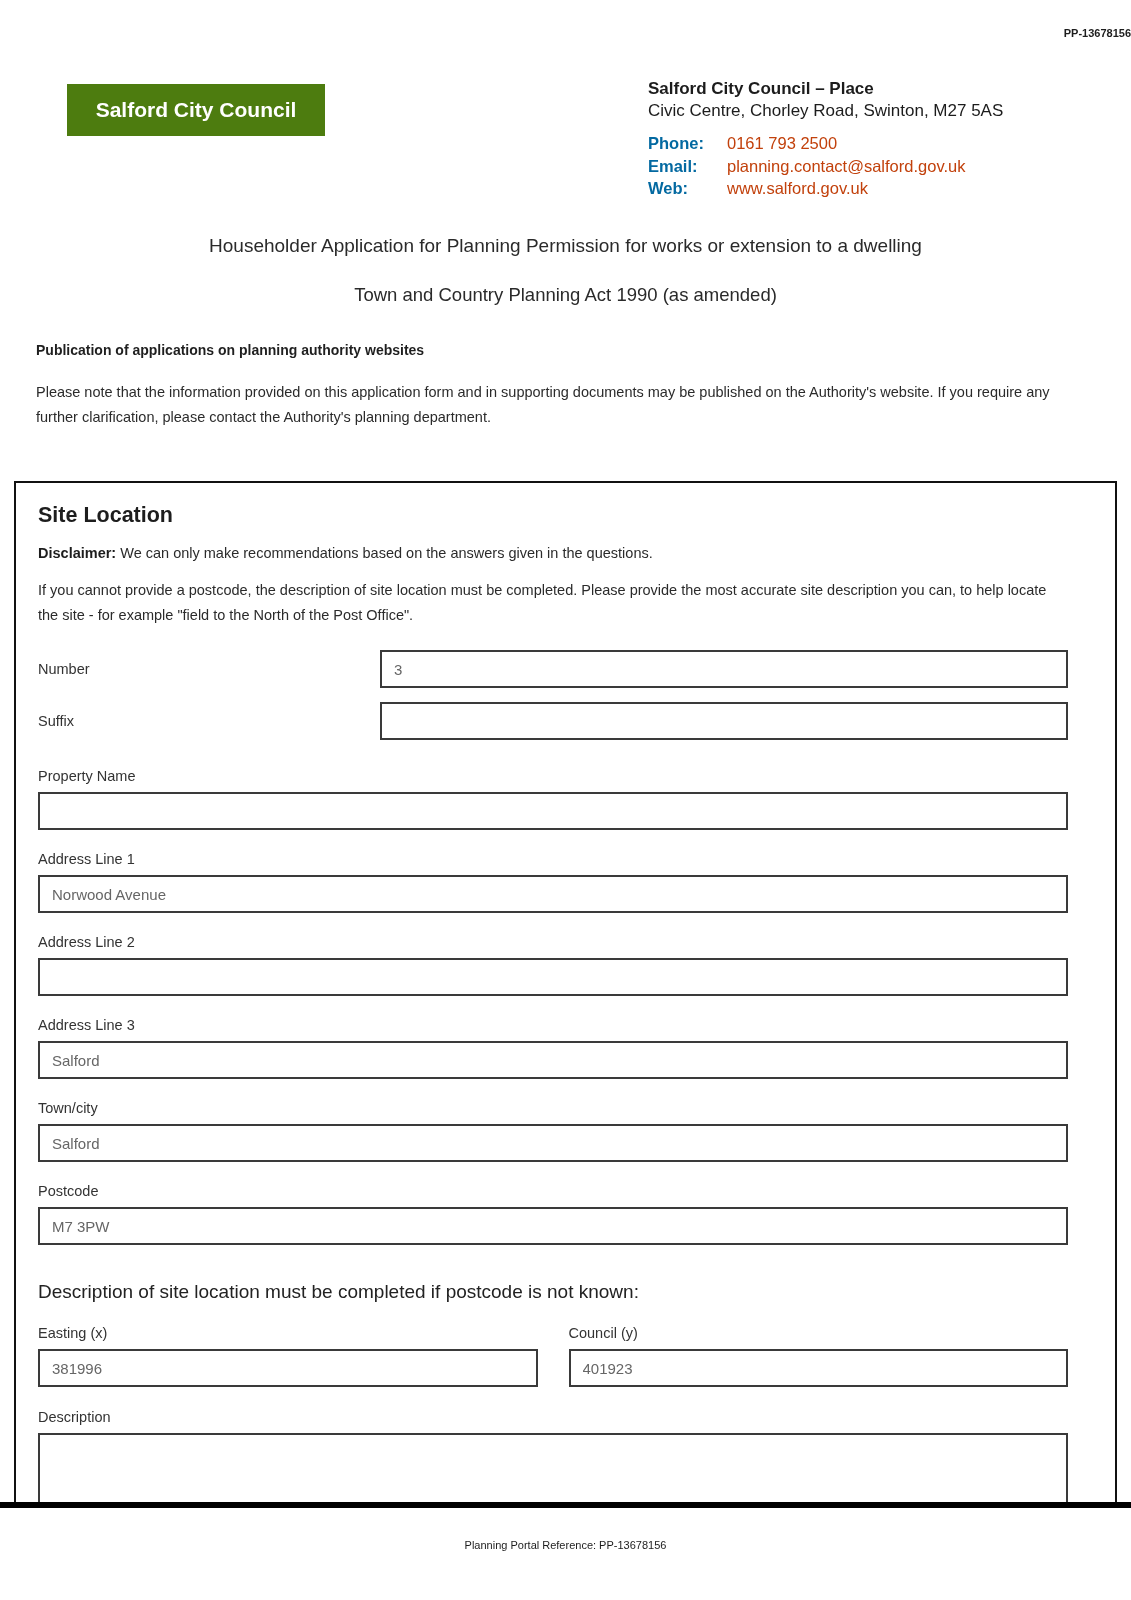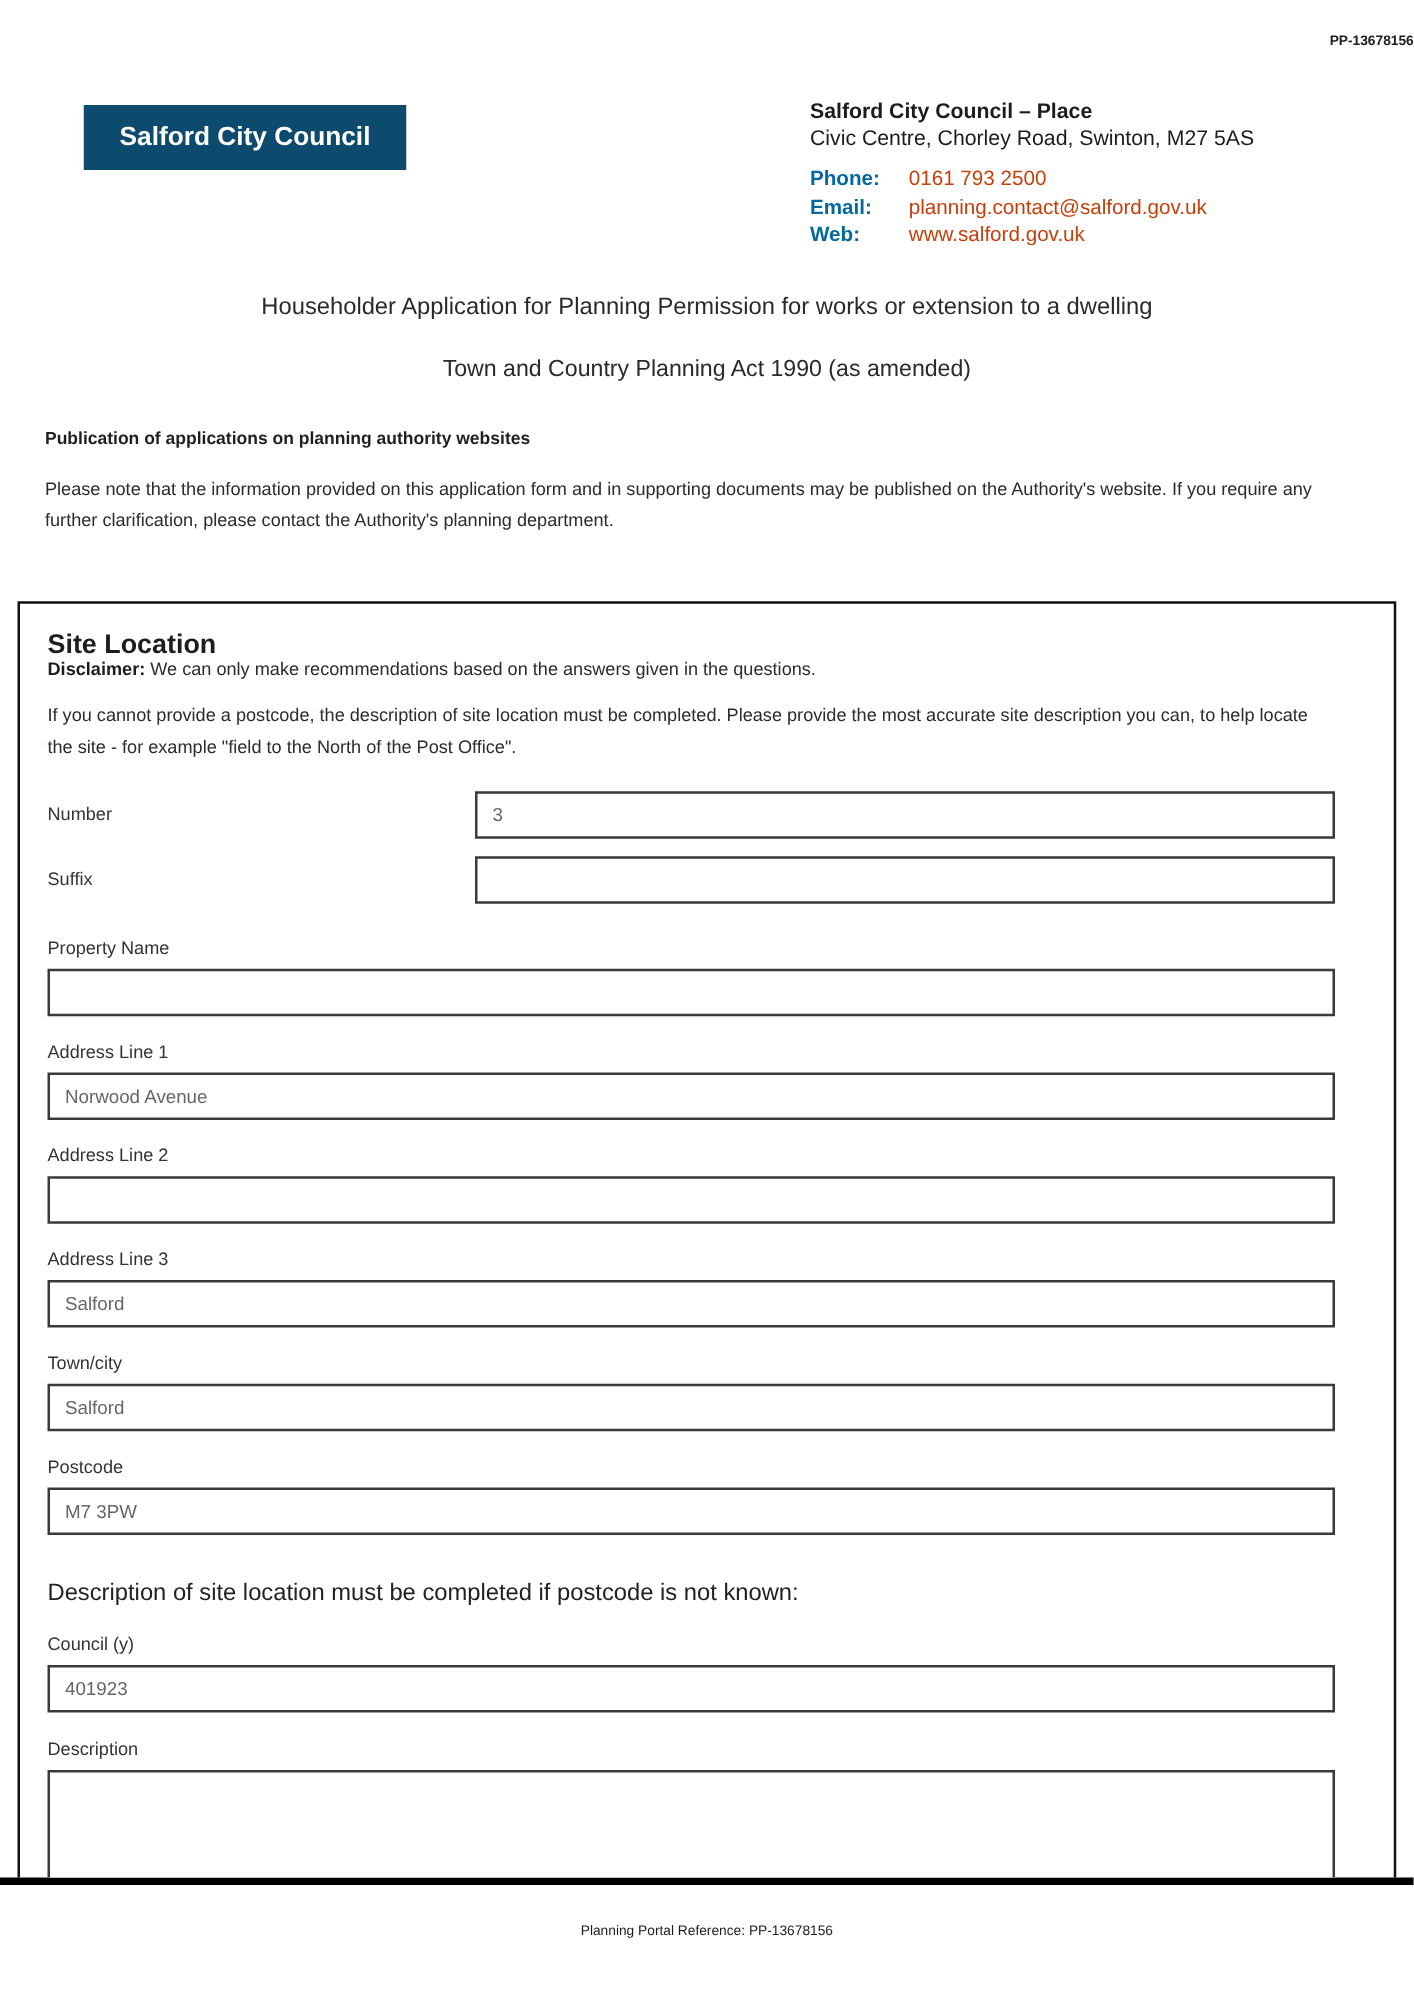--- a/index.html
+++ b/index.html
@@ -23,21 +23,21 @@
 
   .main-title { margin-top:34px; text-align:center; font-size:19px; font-weight:normal; color:#2a2a2a; }
   .sub-title { margin-top:27px; text-align:center; font-size:18.5px; font-weight:normal; color:#2a2a2a; }
 
   .pub-heading { margin:36px 60px 0 36px; font-size:14px; font-weight:bold; color:#1f1f1f; }
   .pub-body { margin:22px 58px 0 36px; font-size:14.5px; line-height:24.5px; color:#2b2b2b; }
 
   .site-box { margin:52px 14px 0 14px; border:2px solid #111;
     padding:20px 47px 0 22px; min-height:1100px; }
   .site-heading { font-size:21.5px; font-weight:bold; color:#1d1d1d; }
-  .disclaimer { font-size:14.5px; color:#2b2b2b; }
+  .disclaimer { margin-top:17px; font-size:14.5px; color:#2b2b2b; }
   .disclaimer b { color:#1d1d1d; }
   .intro { margin-top:17px; font-size:14.5px; line-height:25px; color:#2b2b2b; }
 
   .field-inline { display:flex; align-items:center; }
   .row-number { margin-top:22px; }
   .row-suffix { margin-top:14px; }
   .field-inline .flabel { width:342px; font-size:14.5px; color:#333; flex:none; }
   .tinput { flex:1; height:38px; border:2px solid #3a3a3a; background:#fff;
     font-family:"Liberation Sans", sans-serif; font-size:15px; color:#666; padding:0 12px; width:100%; }
 
@@ -60,21 +60,21 @@
   .footer { text-align:center; padding-top:31px; font-size:11px; color:#1d1d1d; }
 </style>
 </head>
 <body>
 
 <div class="clip">
 
   <div class="page-ref">PP-13678156</div>
 
   <div class="header">
-    <div class="logo" style="background:#0c4a6e;">
+    <div class="logo" style="background:#4d7c0f;">
       <span class="logo-text">Salford City Council</span>
     </div>
     <div class="contact">
       <div class="org-name">Salford City Council – Place</div>
       <div class="org-addr">Civic Centre, Chorley Road, Swinton, M27 5AS</div>
       <div class="contact-rows">
         <div class="contact-row">
           <span class="contact-label">Phone:</span>
           <span class="contact-value">0161 793 2500</span>
         </div>
@@ -140,20 +140,24 @@
 
     <div class="field-block">
       <label class="flabel">Postcode</label>
       <input class="tinput" type="text" value="M7 3PW" style="">
     </div>
 
     <div class="desc-heading">Description of site location must be completed if postcode is not known:</div>
 
     <div class="coord-row">
       <div class="coord-col">
+        <label class="flabel">Easting (x)</label>
+        <input class="tinput" type="text" value="381996" style="">
+      </div>
+      <div class="coord-col">
         <label class="flabel">Council (y)</label>
         <input class="tinput" type="text" value="401923" style="">
       </div>
     </div>
 
     <div class="desc-block">
       <label class="flabel">Description</label>
       <textarea class="desc-textarea" style=""></textarea>
     </div>
   </div>

